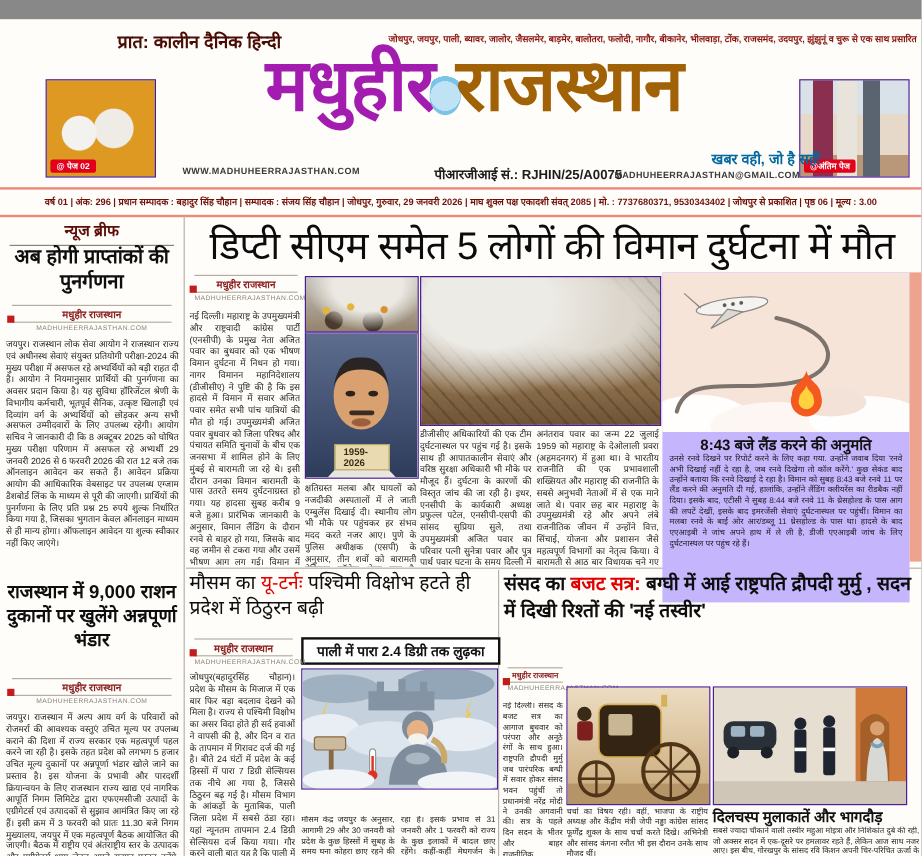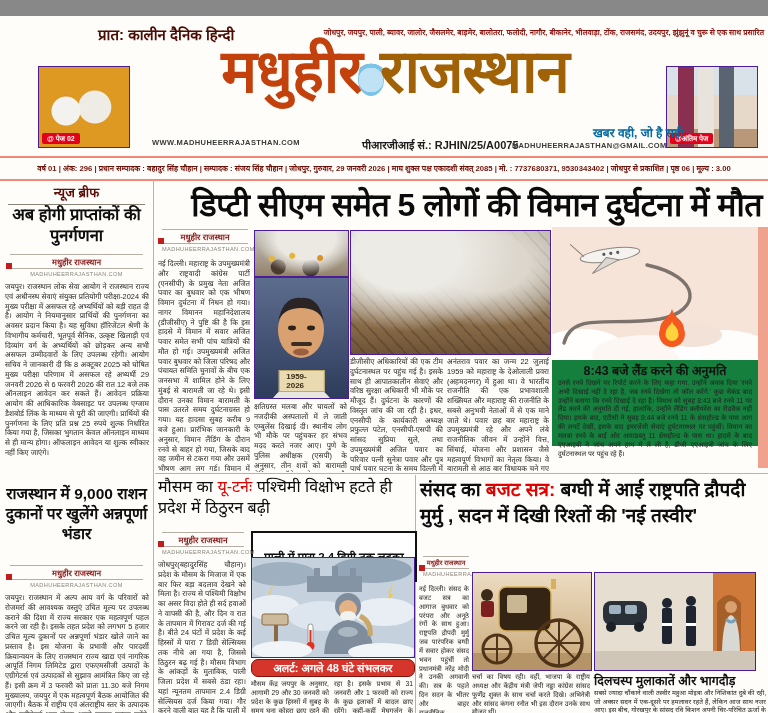--- a/index.html
+++ b/index.html
@@ -5,21 +5,21 @@
   html,body{margin:0;padding:0;}
   body{background:#888;font-family:"Liberation Sans","DejaVu Sans",sans-serif;}
   .page{position:relative;width:768px;height:713px;background:#fffdf9;overflow:hidden;margin:16px auto;}
   .abs{position:absolute;}
   .justify{text-align:justify;}
 
   
   .tagline{left:98px;top:8px;font-size:15px;font-weight:bold;color:#4a0d06;}
   .cities{left:278px;top:12px;width:486px;font-size:7.6px;font-weight:bold;color:#8a1510;text-align:right;line-height:1.2;}
   .m-title{left:130px;top:26px;width:530px;text-align:center;font-size:60px;font-weight:bold;letter-spacing:-1px;line-height:1.0;white-space:nowrap;}
-  .m-title .t-red{color:#c2410c;}
+  .m-title .t-red{color:#a21caf;}
   .m-title .t-black{color:#a16207;}
   .droplet{display:inline-block;width:26px;height:40px;vertical-align:middle;margin:0 -4px;
     background:radial-gradient(circle at 50% 60%,#bfe3f5 0 45%,#7cc3e8 46% 60%,transparent 61%);
     border-radius:50% 50% 50% 50%/60% 60% 40% 40%;}
   .m-web{left:152px;top:122px;font-size:7.5px;font-weight:bold;color:#3a3a3a;letter-spacing:.4px;}
   .m-reg{left:362px;top:121px;font-size:11px;font-weight:bold;color:#1d1d1d;}
   .m-email{left:512px;top:125px;font-size:7.5px;font-weight:bold;color:#3a3a3a;letter-spacing:.3px;}
   .m-slogan{left:593px;top:108px;font-size:12px;font-weight:bold;color:#0369a1;}
   .m-photo{width:90px;height:80px;border:1px solid #c9c2b8;}
   .mp-left{left:38px;top:50px;background:
@@ -45,21 +45,21 @@
   .byline-name{font-size:8.3px;font-weight:bold;color:#8b2121;border-top:1px solid #b5aea4;border-bottom:1px solid #b5aea4;padding:1px 0;}
   .byline-site{font-size:5.6px;color:#8a857d;letter-spacing:.4px;margin-top:2px;}
   .red-sq{position:absolute;left:-4px;top:9px;width:6px;height:6px;background:#c21d1d;}
 
   
   .bodytxt{font-size:7.4px;line-height:1.32;color:#1f1f1f;overflow:hidden;}
   .nb-title{left:8px;top:167px;width:137px;font-size:13px;font-weight:bold;color:#5f0d08;text-align:center;border-bottom:1px solid #8a8378;padding-bottom:3px;}
   .nb-h1{left:3px;top:188px;width:147px;font-size:16.5px;font-weight:bold;line-height:1.25;text-align:center;color:#0e0e0e;}
   .nb-h2{left:5px;top:468px;width:143px;font-size:15.5px;font-weight:bold;line-height:1.28;text-align:center;color:#0e0e0e;}
 
-  .lead-headline{left:158px;top:166px;width:604px;font-size:32px;font-weight:bold;color:#0b0b0b;text-align:right;letter-spacing:-.5px;white-space:nowrap;}
+  .lead-headline{left:158px;top:166px;width:604px;font-size:32px;font-weight:normal;color:#0b0b0b;text-align:center;letter-spacing:-.5px;white-space:nowrap;}
 
   .photo{border:1px solid #4c1d95;overflow:hidden;}
   .ph-rescue{left:254px;top:214px;width:93px;height:45px;background:
     radial-gradient(circle at 18% 62%,#e3b53a 0 2.5px,transparent 3.5px),
     radial-gradient(circle at 40% 55%,#e3b53a 0 2.5px,transparent 3.5px),
     radial-gradient(circle at 70% 60%,#d8922e 0 2.5px,transparent 3.5px),
     radial-gradient(ellipse at 55% 15%,#ece9e3 0 40%,transparent 70%),
     radial-gradient(circle at 25% 80%,#4a3b2e 0 7px,transparent 8px),
     radial-gradient(circle at 60% 82%,#3c3228 0 8px,transparent 9px),
     linear-gradient(180deg,#c5c3bc,#93836c);}
@@ -69,42 +69,42 @@
     repeating-linear-gradient(48deg,rgba(58,44,28,.30) 0 2px,transparent 2px 10px),
     linear-gradient(180deg,#b5afa4 0 30%,#8a6c48 75%,#6e5336);}
   .ph-portrait{left:254px;top:261px;width:93px;height:120px;}
   .p-label{position:absolute;bottom:6px;left:50%;transform:translateX(-50%);background:#e9dab2;color:#3a2c14;font-size:8px;font-weight:bold;padding:1px 7px;border:1px solid #bba96e;}
   .cap-col{left:254px;top:386px;width:93px;height:70px;}
   .col1{left:158px;top:243px;width:92px;height:212px;}
   .col3{left:350px;top:341px;width:93px;height:114px;}
   .col4{left:447px;top:341px;width:102px;height:114px;}
   .lead-byline{left:162px;top:213px;width:86px;}
 
-  .planebox{left:552px;top:211px;width:206px;height:219px;background:#15803d;text-decoration:underline;}
+  .planebox{left:552px;top:211px;width:206px;height:275px;background:#c4b5fd;text-decoration:underline;}
   .planestrip{left:758px;top:211px;width:10px;height:241px;background:#efa28d;}
   .pb-head{position:absolute;left:0;top:135px;width:100%;text-align:center;font-size:12.5px;font-weight:bold;color:#111;}
   .pb-body{position:absolute;left:6px;top:152px;width:194px;font-size:6.8px;line-height:1.3;color:#222;text-align:justify;}
 
   .sec-hrule{left:155px;top:457px;width:613px;}
   .v-side{left:153px;top:163px;height:550px;}
   .v-mid{left:415px;top:459px;height:254px;}
 
   
   .w-headline{left:158px;top:460px;width:256px;font-size:16px;font-weight:normal;line-height:1.32;color:#0d0d0d;}
   .w-headline .red{color:#e00000;}
-  .w-subbox{left:251px;top:515px;width:158px;border:2px solid #111;background:#fff;font-size:11.5px;font-weight:bold;text-align:center;padding:16px 2px;color:#111;}
+  .w-subbox{left:251px;top:515px;width:158px;border:2px solid #111;background:#fff;font-size:11.5px;font-weight:bold;text-align:center;padding:2px 2px;color:#111;}
   .w-byline{left:162px;top:516px;width:82px;}
   .w-body{left:158px;top:544px;width:88px;height:169px;}
   .w-cartoon{left:251px;top:541px;width:162px;height:99px;}
   .alert-head{left:251px;top:643px;width:162px;height:16px;background:#d6352b;border:1px solid #7e130c;border-radius:7px;color:#fff;font-size:11px;font-weight:bold;text-align:center;line-height:16px;}
   .alert-c1{left:251px;top:664px;width:78px;height:49px;font-size:6.8px;}
   .alert-c2{left:334px;top:664px;width:79px;height:49px;font-size:6.8px;}
 
   
-  .p-headline{left:420px;top:461px;width:346px;font-size:19px;font-weight:bold;line-height:1.35;color:#0d0d0d;}
+  .p-headline{left:420px;top:461px;width:346px;font-size:16px;font-weight:bold;line-height:1.35;color:#0d0d0d;}
   .p-headline .red{color:#e00000;}
   .p-byline{left:423px;top:540px;width:46px;}
   .p-byline .byline-name{font-size:6.5px;}
   .p-col1{left:419px;top:569px;width:50px;height:144px;font-size:6.7px;}
   .ph-carriage{left:472px;top:556px;width:118px;height:97px;}
   .p-caption{left:472px;top:657px;width:118px;height:56px;font-size:6.7px;}
   .ph-parl{left:594px;top:556px;width:160px;height:97px;}
   .p-sidehead{left:594px;top:656px;width:172px;font-size:12.5px;font-weight:bold;color:#111;}
   .p-sidebody{left:594px;top:673px;width:172px;height:40px;font-size:6.5px;}
 </style>
@@ -255,21 +255,20 @@
         <path d="M108 58 Q120 64 118 78" stroke="#c9a96a" stroke-width="5" fill="none"></path>
       </g>
       <rect x="56" y="66" width="5" height="20" rx="2.5" fill="#fff" stroke="#999"></rect>
       <rect x="57.5" y="72" width="2" height="13" fill="#e03020"></rect>
       <circle cx="58.5" cy="88" r="4" fill="#e03020"></circle>
       <ellipse cx="30" cy="92" rx="30" ry="9" fill="#f2f5f8"></ellipse>
       <ellipse cx="130" cy="94" rx="34" ry="9" fill="#f2f5f8"></ellipse>
     </svg>
   </div>
 
-  <div class="abs alert-head">अलर्ट: अगले 48 घंटे संभलकर</div>
   <div class="abs bodytxt justify alert-c1">मौसम केंद्र जयपुर के अनुसार, आगामी 29 और 30 जनवरी को प्रदेश के कुछ हिस्सों में सुबह के समय घना कोहरा छाए रहने की प्रबल संभावना है। विजिबिलिटी कम होने के</div>
   <div class="abs bodytxt justify alert-c2">रहा है। इसके प्रभाव से 31 जनवरी और 1 फरवरी को राज्य के कुछ इलाकों में बादल छाए रहेंगे। कहीं-कहीं मेघगर्जन के साथ हल्की बारिश होने की भी संभावना</div>
 
   <div class="abs p-headline"><span>संसद का </span><span class="red">बजट सत्र:</span><span> बग्घी में आई राष्ट्रपति द्रौपदी मुर्मु , सदन में दिखी रिश्तों की 'नई तस्वीर'</span></div>
 
   <div class="abs byline-block p-byline">
     <span class="red-sq"></span>
     <div class="byline-name">मधुहीर राजस्थान</div>
     <div class="byline-site">MADHUHEERRAJASTHAN.COM</div>
   </div>

